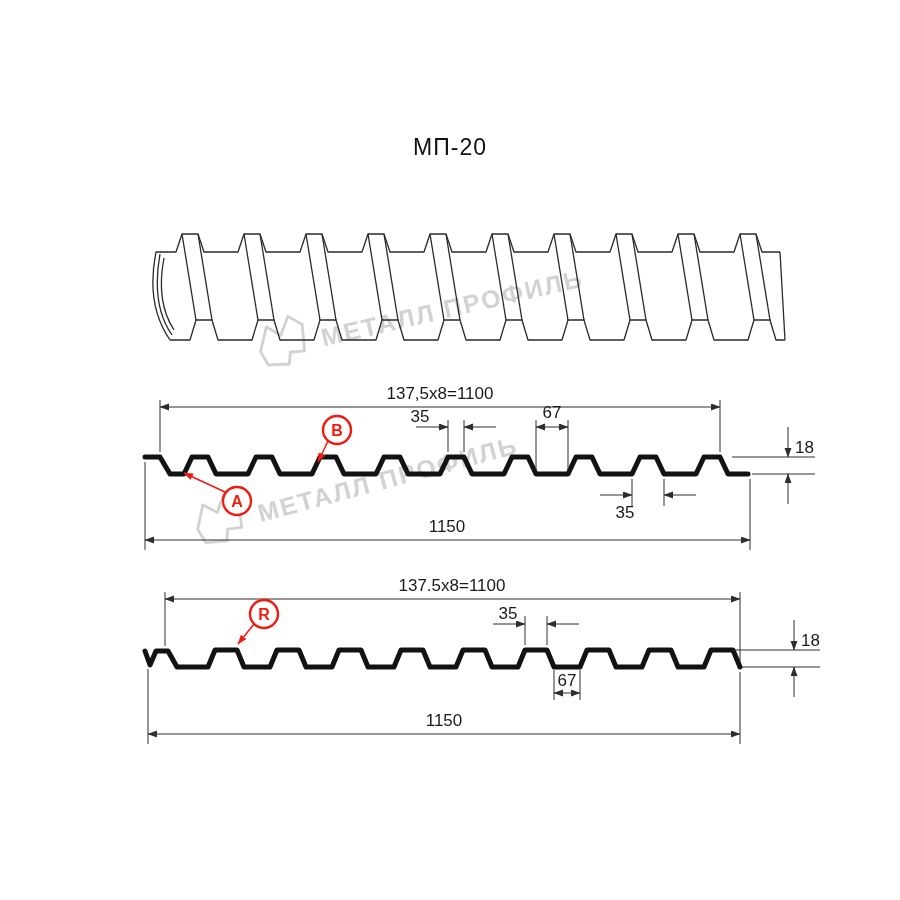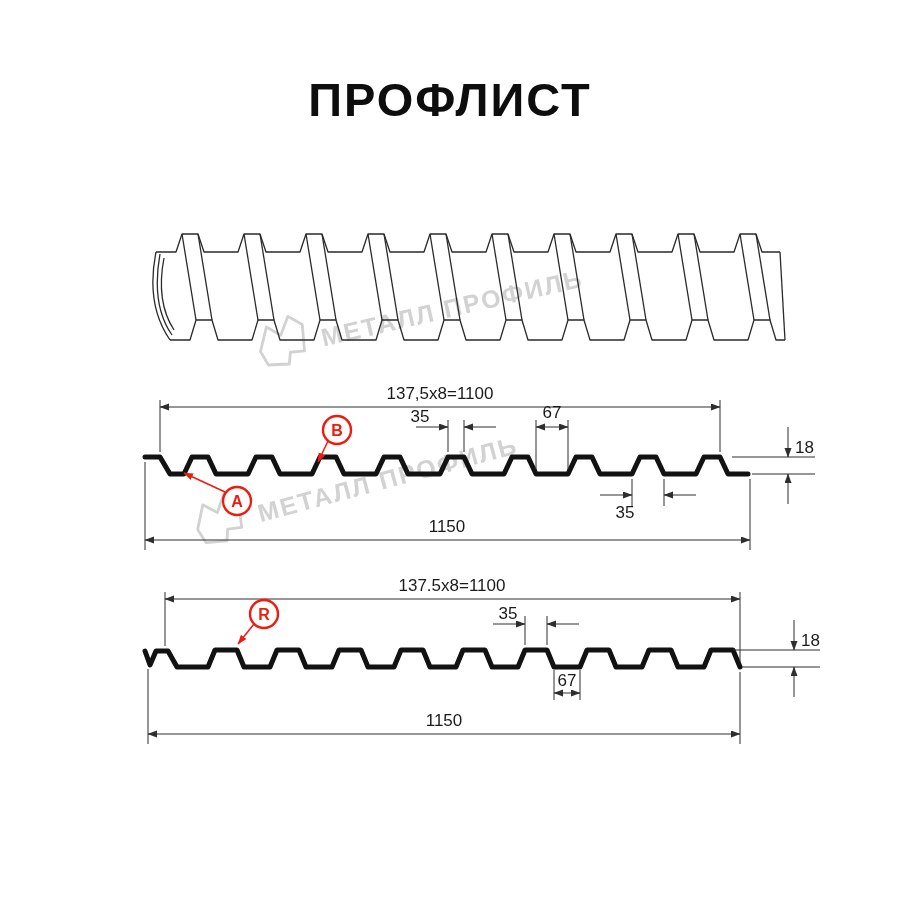--- a/index.html
+++ b/index.html
@@ -28,21 +28,21 @@
   .redline{stroke:#ee1b0e;stroke-width:1.5;}
   .redcirc{fill:#ffffff;stroke:#ee1b0e;stroke-width:2.4;}
   .redletter{font-family:"Liberation Sans",sans-serif;font-size:16px;font-weight:600;fill:#ee1b0e;}
   .logo{stroke:#d2d2d2;stroke-width:3;fill:none;stroke-linejoin:round;}
 </style>
 </head>
 <body>
 
 <div class="canvas">
 
-  <div class="title">ПРОФЛИСТ</div>
+  <div class="subtitle">МП-20</div>
 
   <div class="wm wm1">
     <svg width="58" height="54" viewBox="0 0 62 56">
       <path class="logo" d="M8,34 L20,10 L33,22 L45,4 L58,16 L54,44 L39,42 L35,54 L13,50 Z"></path>
     </svg>
     <span>МЕТАЛЛ ПРОФИЛЬ</span>
   </div>
 
   <div class="wm wm2">
     <svg width="58" height="54" viewBox="0 0 62 56">

